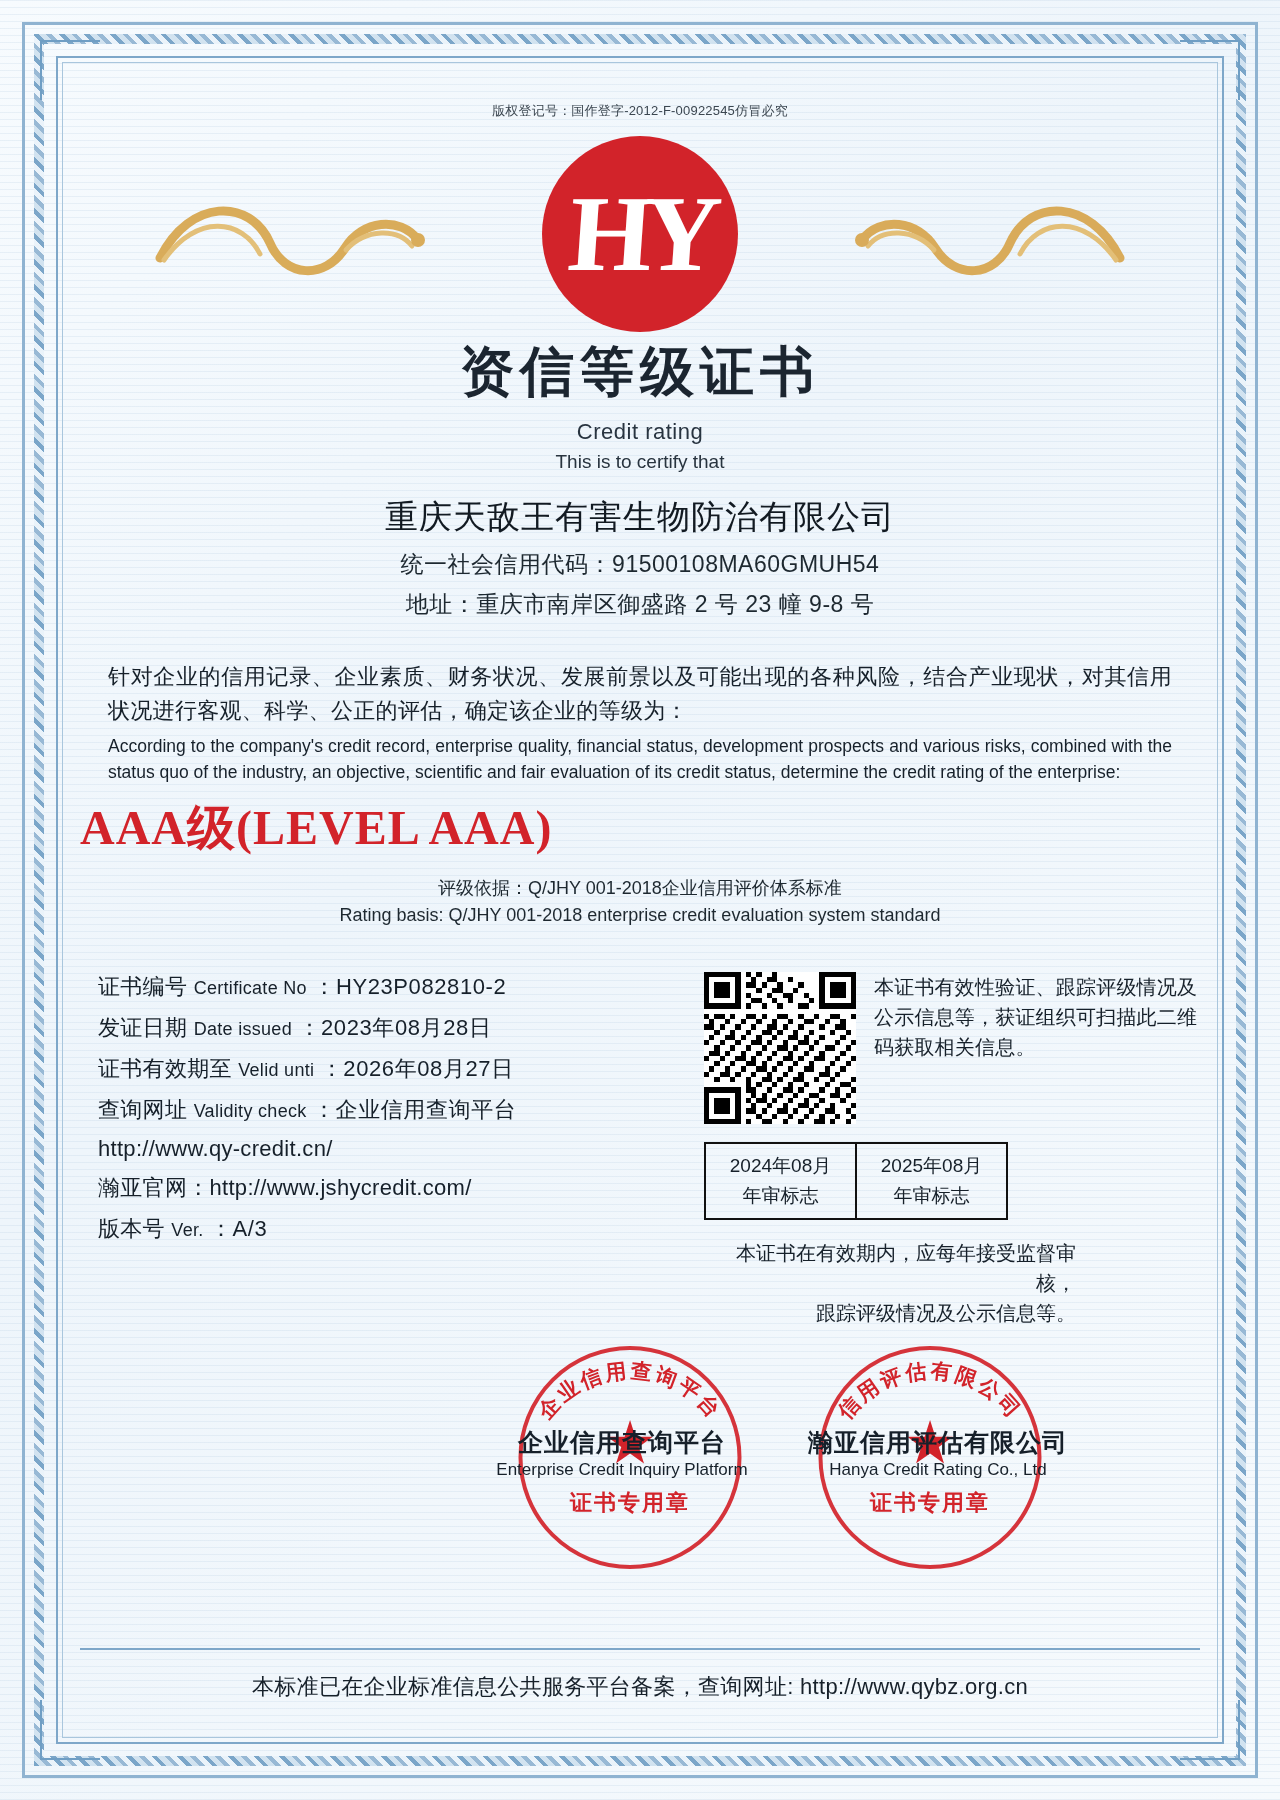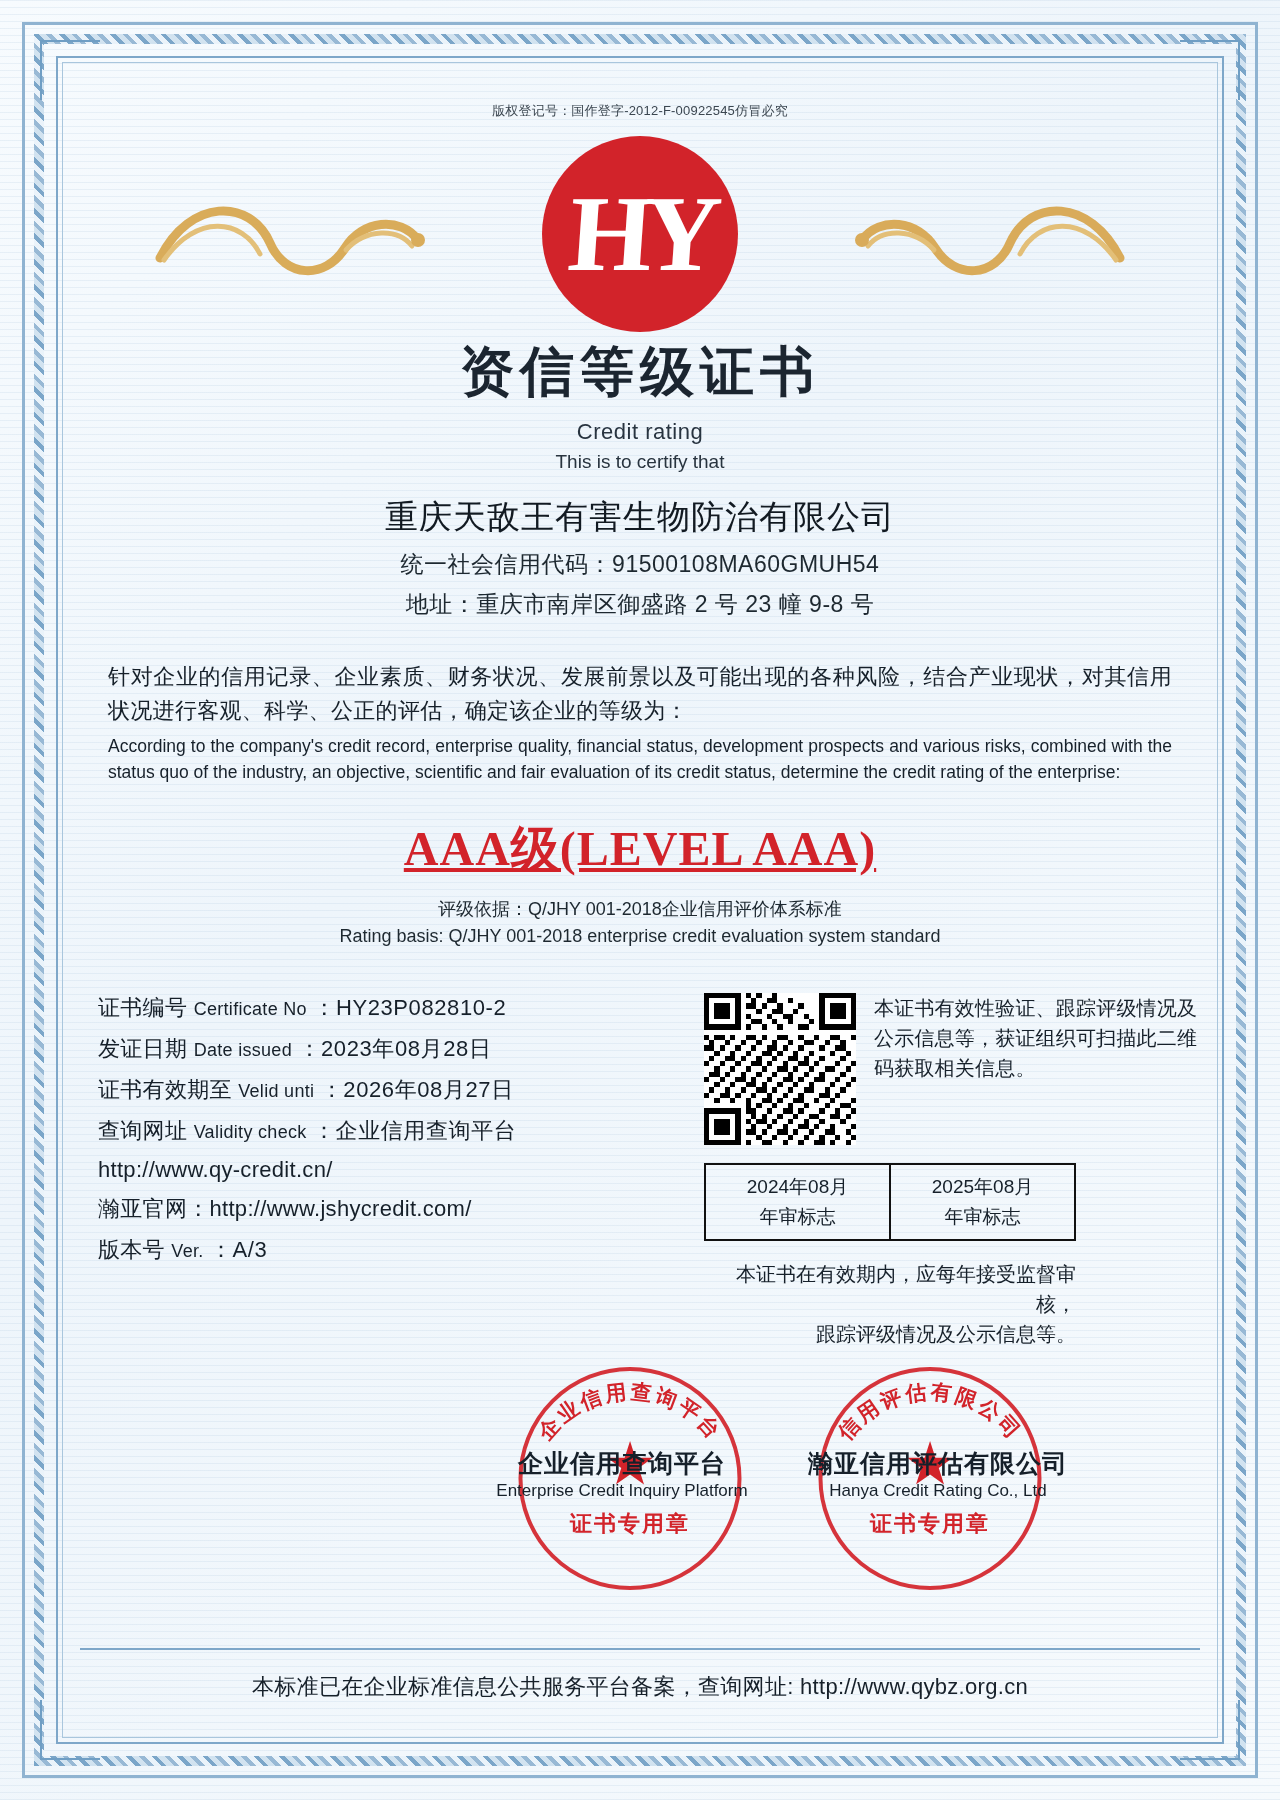--- a/index.html
+++ b/index.html
@@ -158,28 +158,27 @@
   }
   .para-en{
     font-size:17.5px;
     line-height:1.45;
     color:#16202a;
     text-align:justify;
     margin-top:6px;
   }
 
   .level{
-    text-align:center;
+    text-align:left;
     font-family:"Liberation Serif", serif;
     font-weight:bold;
     font-size:48px;
     color:#d2232a;
-    margin-top:32px;
+    margin-top:11px;
     letter-spacing:1px;
-    text-decoration:underline;
   }
   .basis-cn{
     text-align:center;
     font-size:18px;
     color:#1d2830;
     margin-top:16px;
   }
   .basis-en{
     text-align:center;
     font-size:18px;
@@ -224,21 +223,21 @@
   .qr-note{
     margin-left:18px;
     font-size:20px;
     line-height:1.5;
     color:#16202a;
     letter-spacing:.2px;
   }
   .stamp-boxes{
     display:flex;
     margin-top:18px;
-    width:372px;
+    width:304px;
   }
   .stamp-box{
     flex:1;
     border:2px solid #111;
     height:74px;
     display:flex;flex-direction:column;
     align-items:center;justify-content:center;
     font-size:19px;
     color:#16202a;
   }

